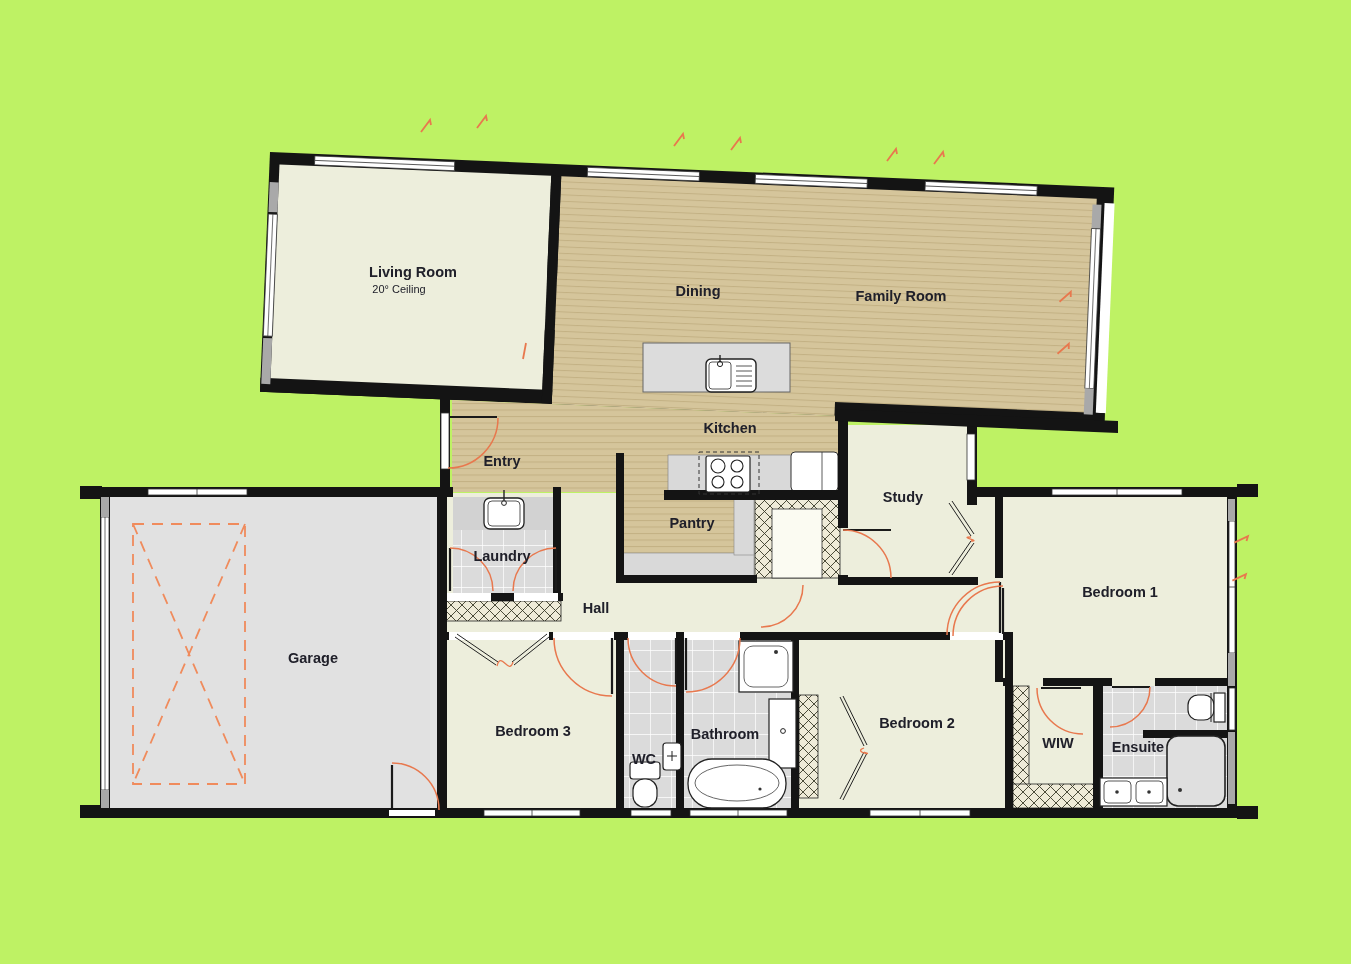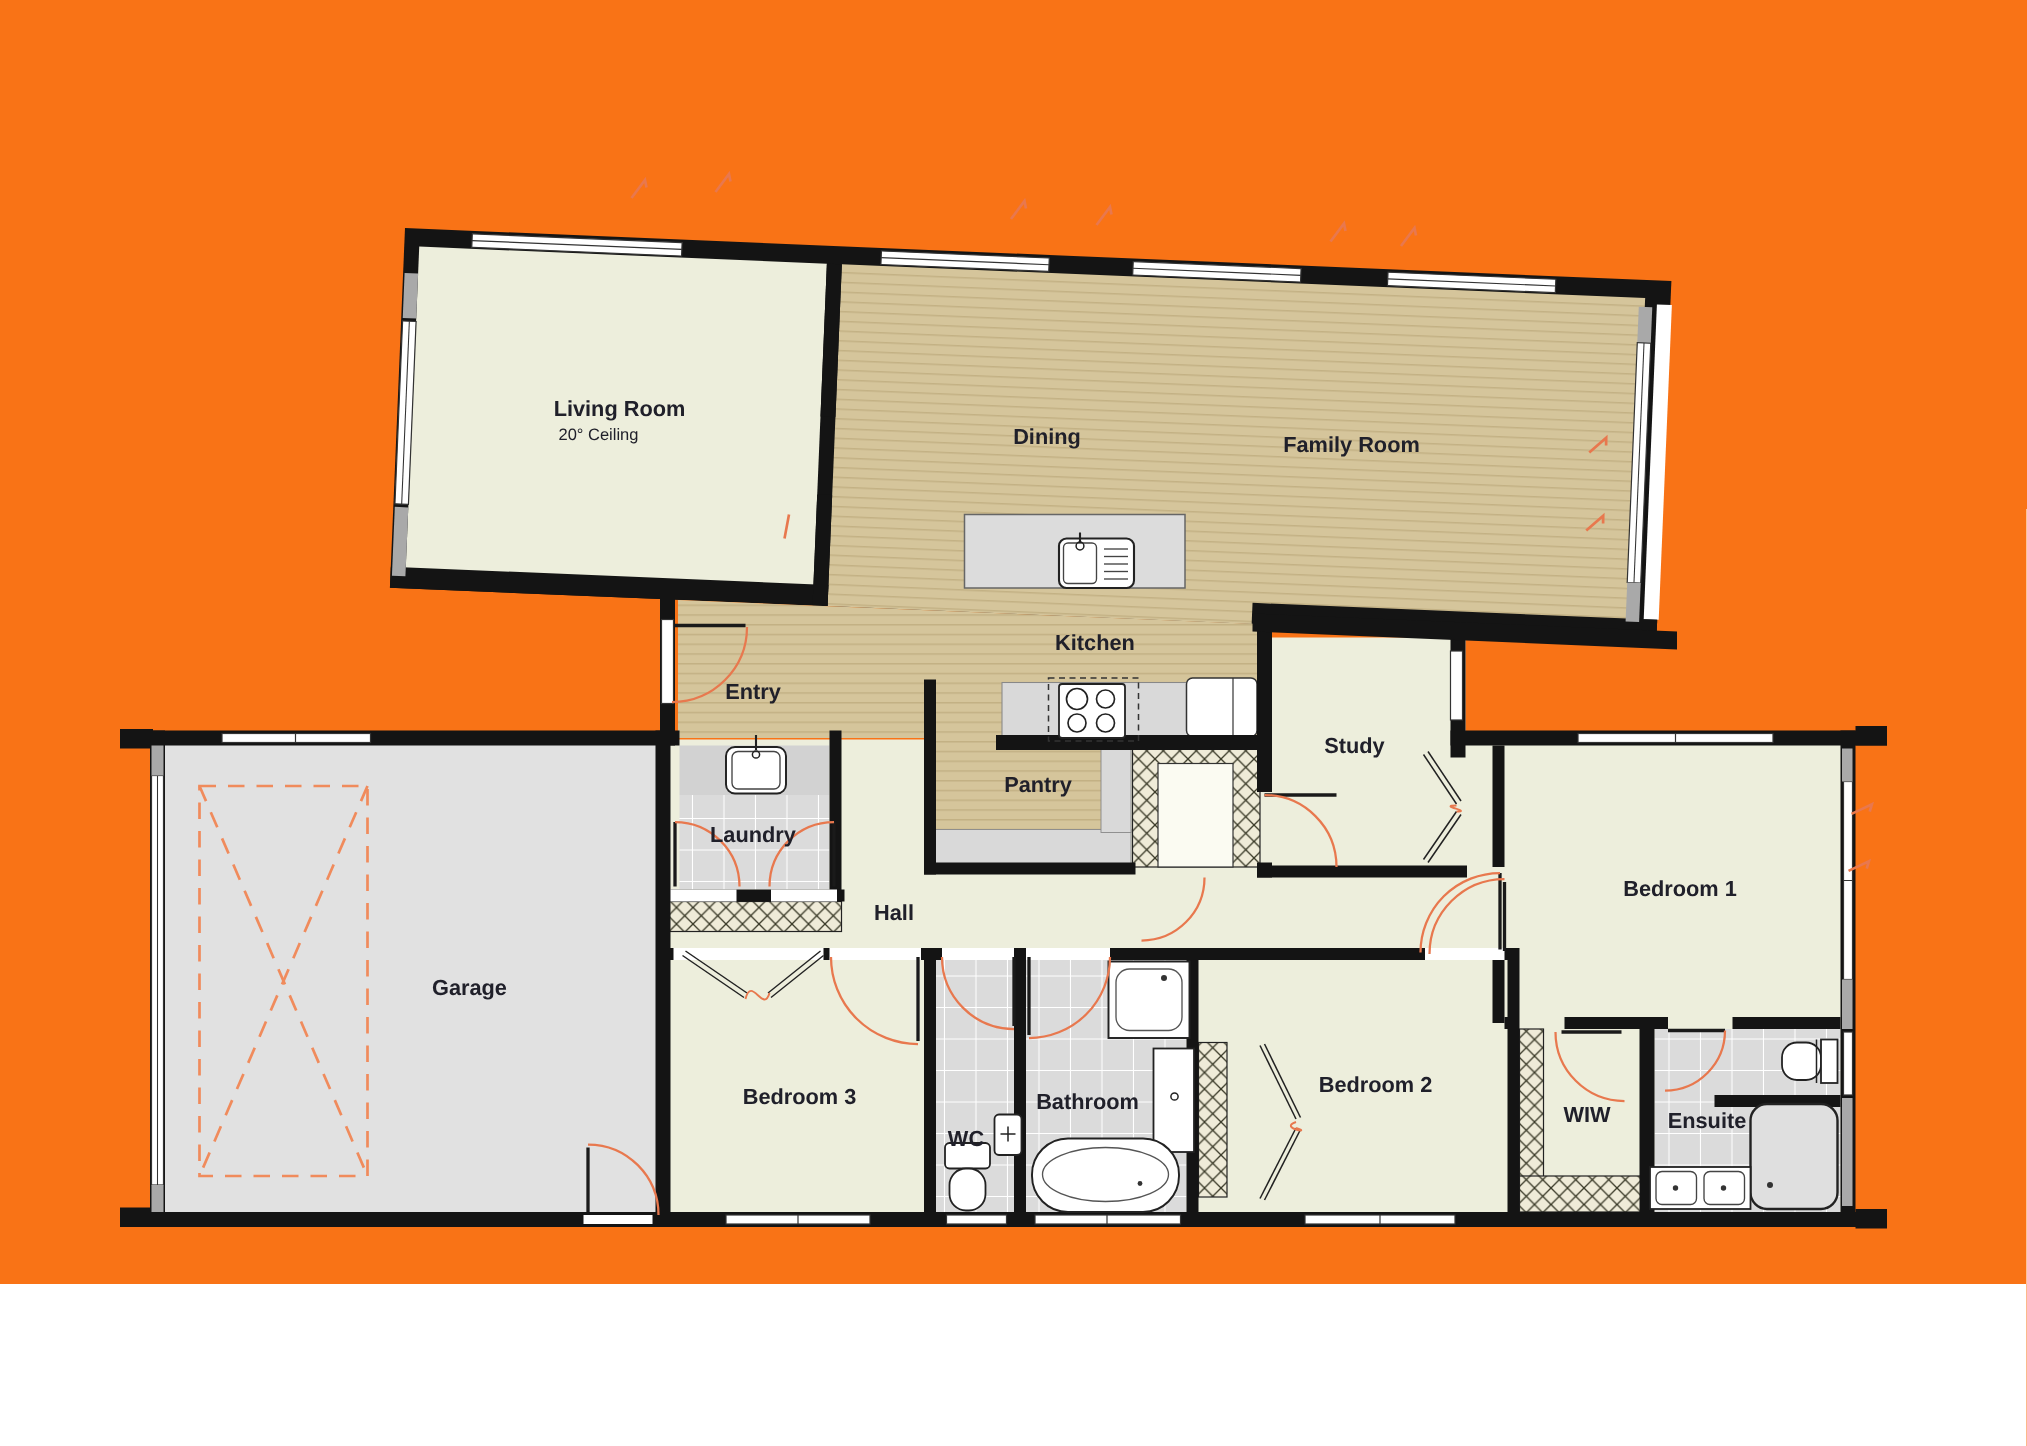--- a/index.html
+++ b/index.html
@@ -1,17 +1,17 @@
 <!DOCTYPE html>
 <html><head>
 <meta charset="utf-8">
 <style>
   html,body{margin:0;padding:0;background:#ffffff;}
   body{font-family:"Liberation Sans", sans-serif;}
-  #plan-wrap{position:relative;width:1351px;height:856px;background:#f97316;overflow:hidden;}
+  #plan-wrap{position:relative;width:1351px;height:964px;background:#bef264;overflow:hidden;}
   svg{display:block;}
   text{font-family:"Liberation Sans", sans-serif;fill:#20202a;}
   .room-label{font-size:14.5px;font-weight:bold;}
   .sub-label{font-size:11px;font-weight:normal;}
 </style>
 </head>
 <body>
 
 <div id="plan-wrap">
 <svg width="1351" height="964" viewBox="0 0 1351 964">

